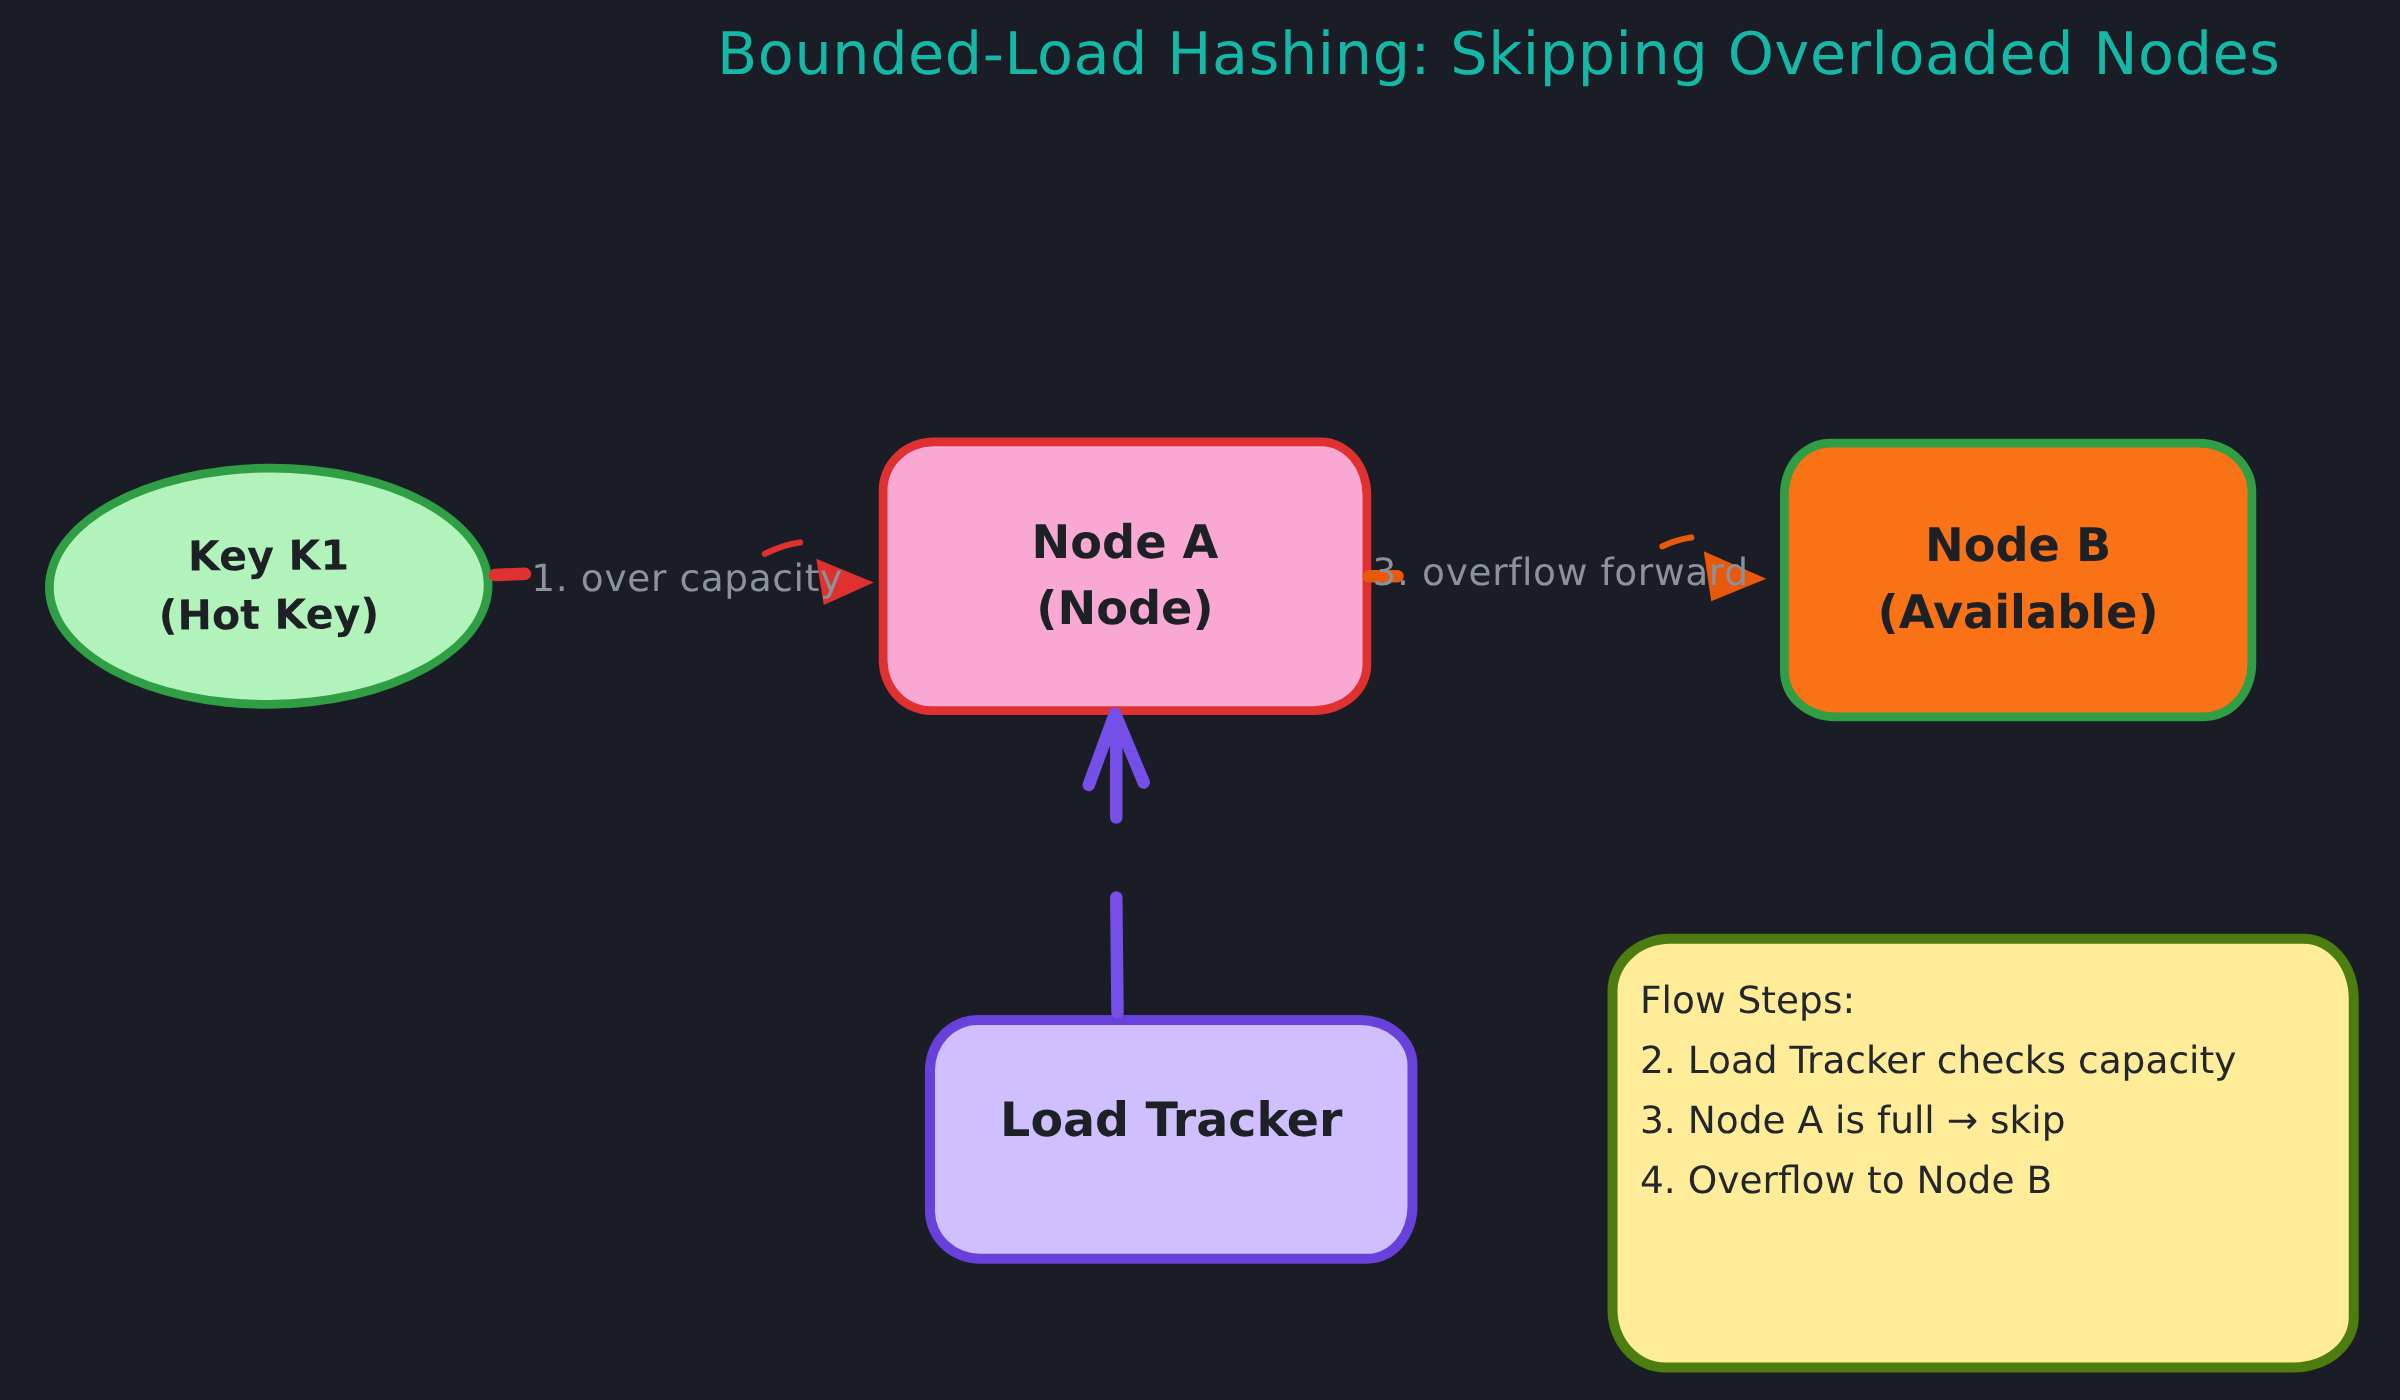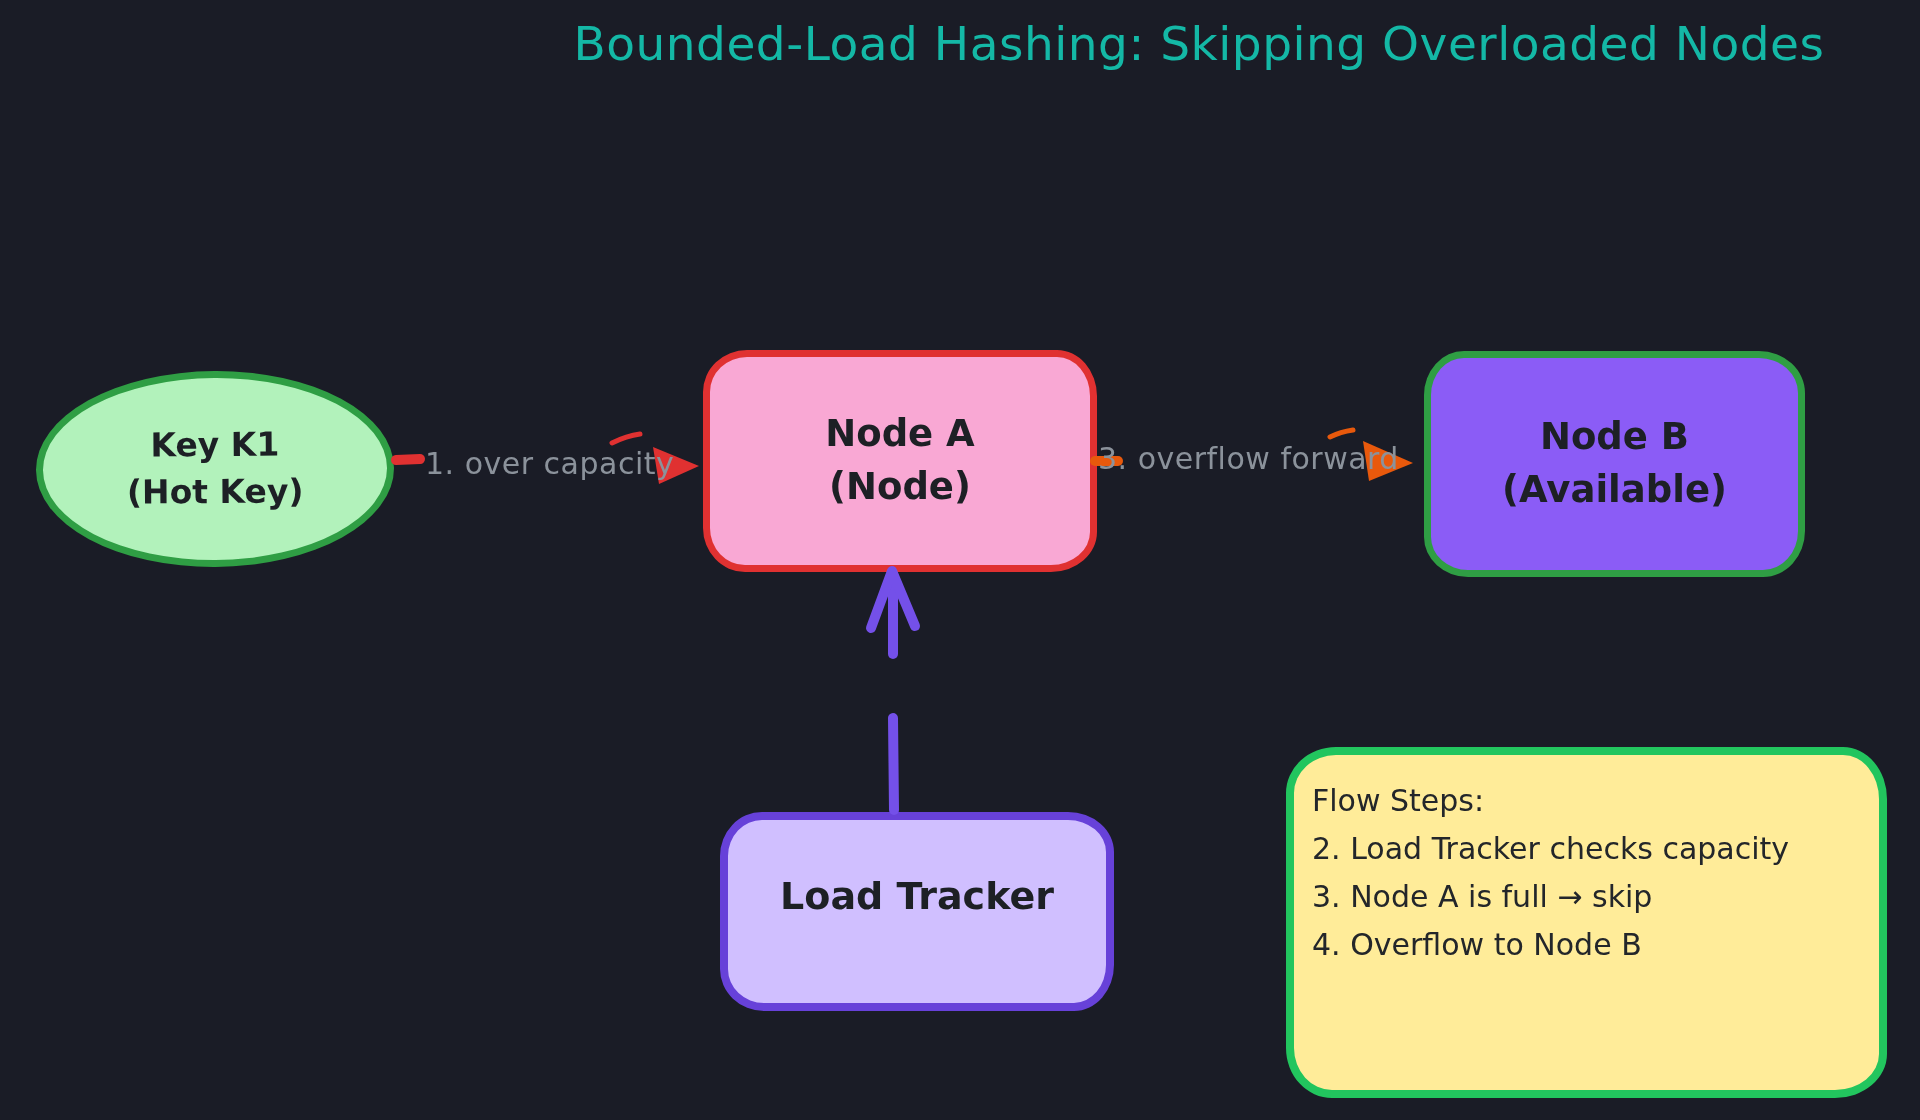--- a/index.html
+++ b/index.html
@@ -44,38 +44,38 @@
   }
   #node-a {
     left: 703px; top: 350px; width: 394px; height: 222px;
     background: #f9a8d4;
     border: 7px solid #e03131;
     border-radius: 44px 40px 46px 42px / 42px 46px 40px 44px;
     font-size: 37px;
   }
   #node-b {
     left: 1424px; top: 351px; width: 381px; height: 226px;
-    background: #8b5cf6;
+    background: #f97316;
     border: 7px solid #2f9e44;
     border-radius: 40px 46px 42px 44px / 44px 42px 46px 40px;
     font-size: 37px;
   }
   #load-tracker {
-    left: 720px; top: 812px; width: 394px; height: 199px;
+    left: 740px; top: 812px; width: 394px; height: 199px;
     background: #d0bfff;
     border: 8px solid #6741d9;
     border-radius: 42px 46px 40px 44px / 44px 40px 46px 42px;
     font-size: 38px;
     padding-bottom: 30px;
   }
   #flow-box {
     position: absolute;
     left: 1286px; top: 747px; width: 601px; height: 351px;
     background: #ffec99;
-    border: 8px solid #22c55e;
+    border: 8px solid #4d7c0f;
     border-radius: 50px 44px 52px 46px / 46px 52px 44px 50px;
     padding: 22px 16px 16px 18px;
     color: #23262a;
     font-size: 30px;
   }
   #flow-box .flow-line {
     line-height: 48px;
     white-space: nowrap;
   }
   svg.arrow-layer {

